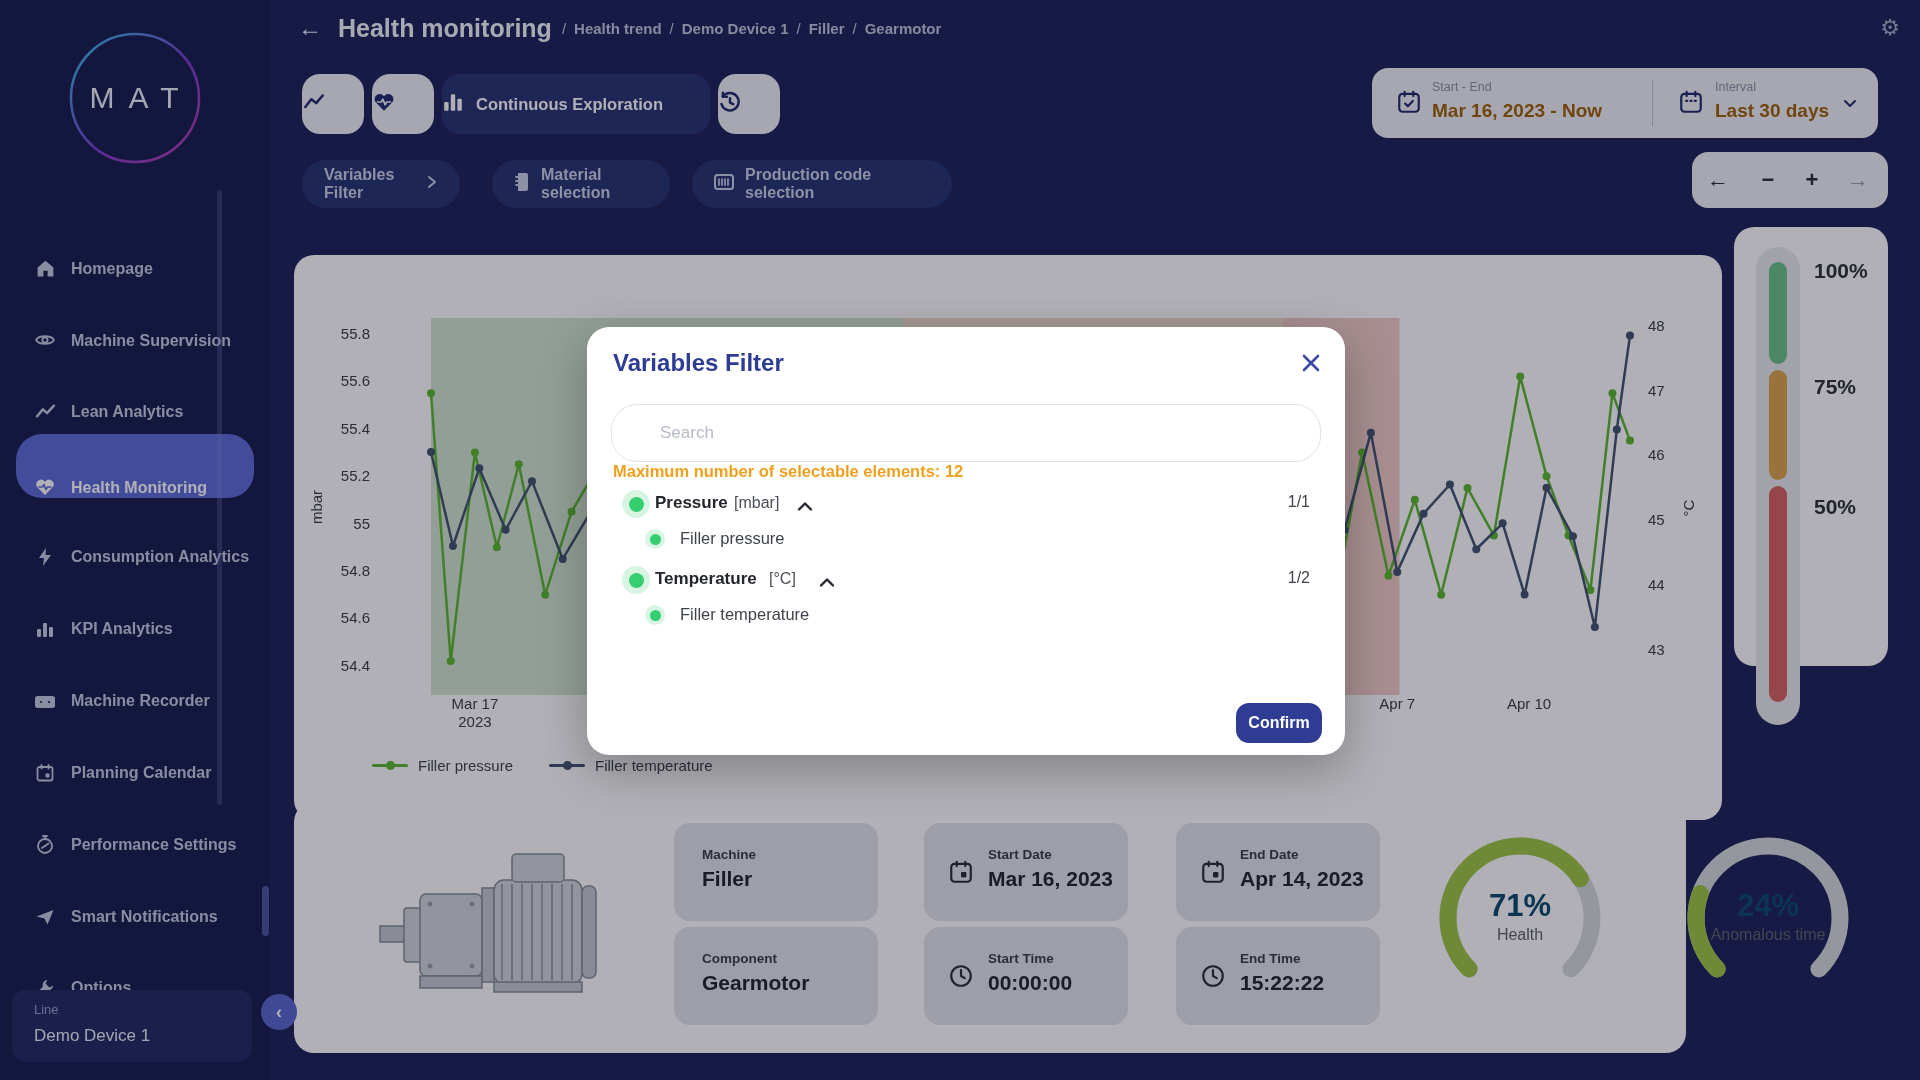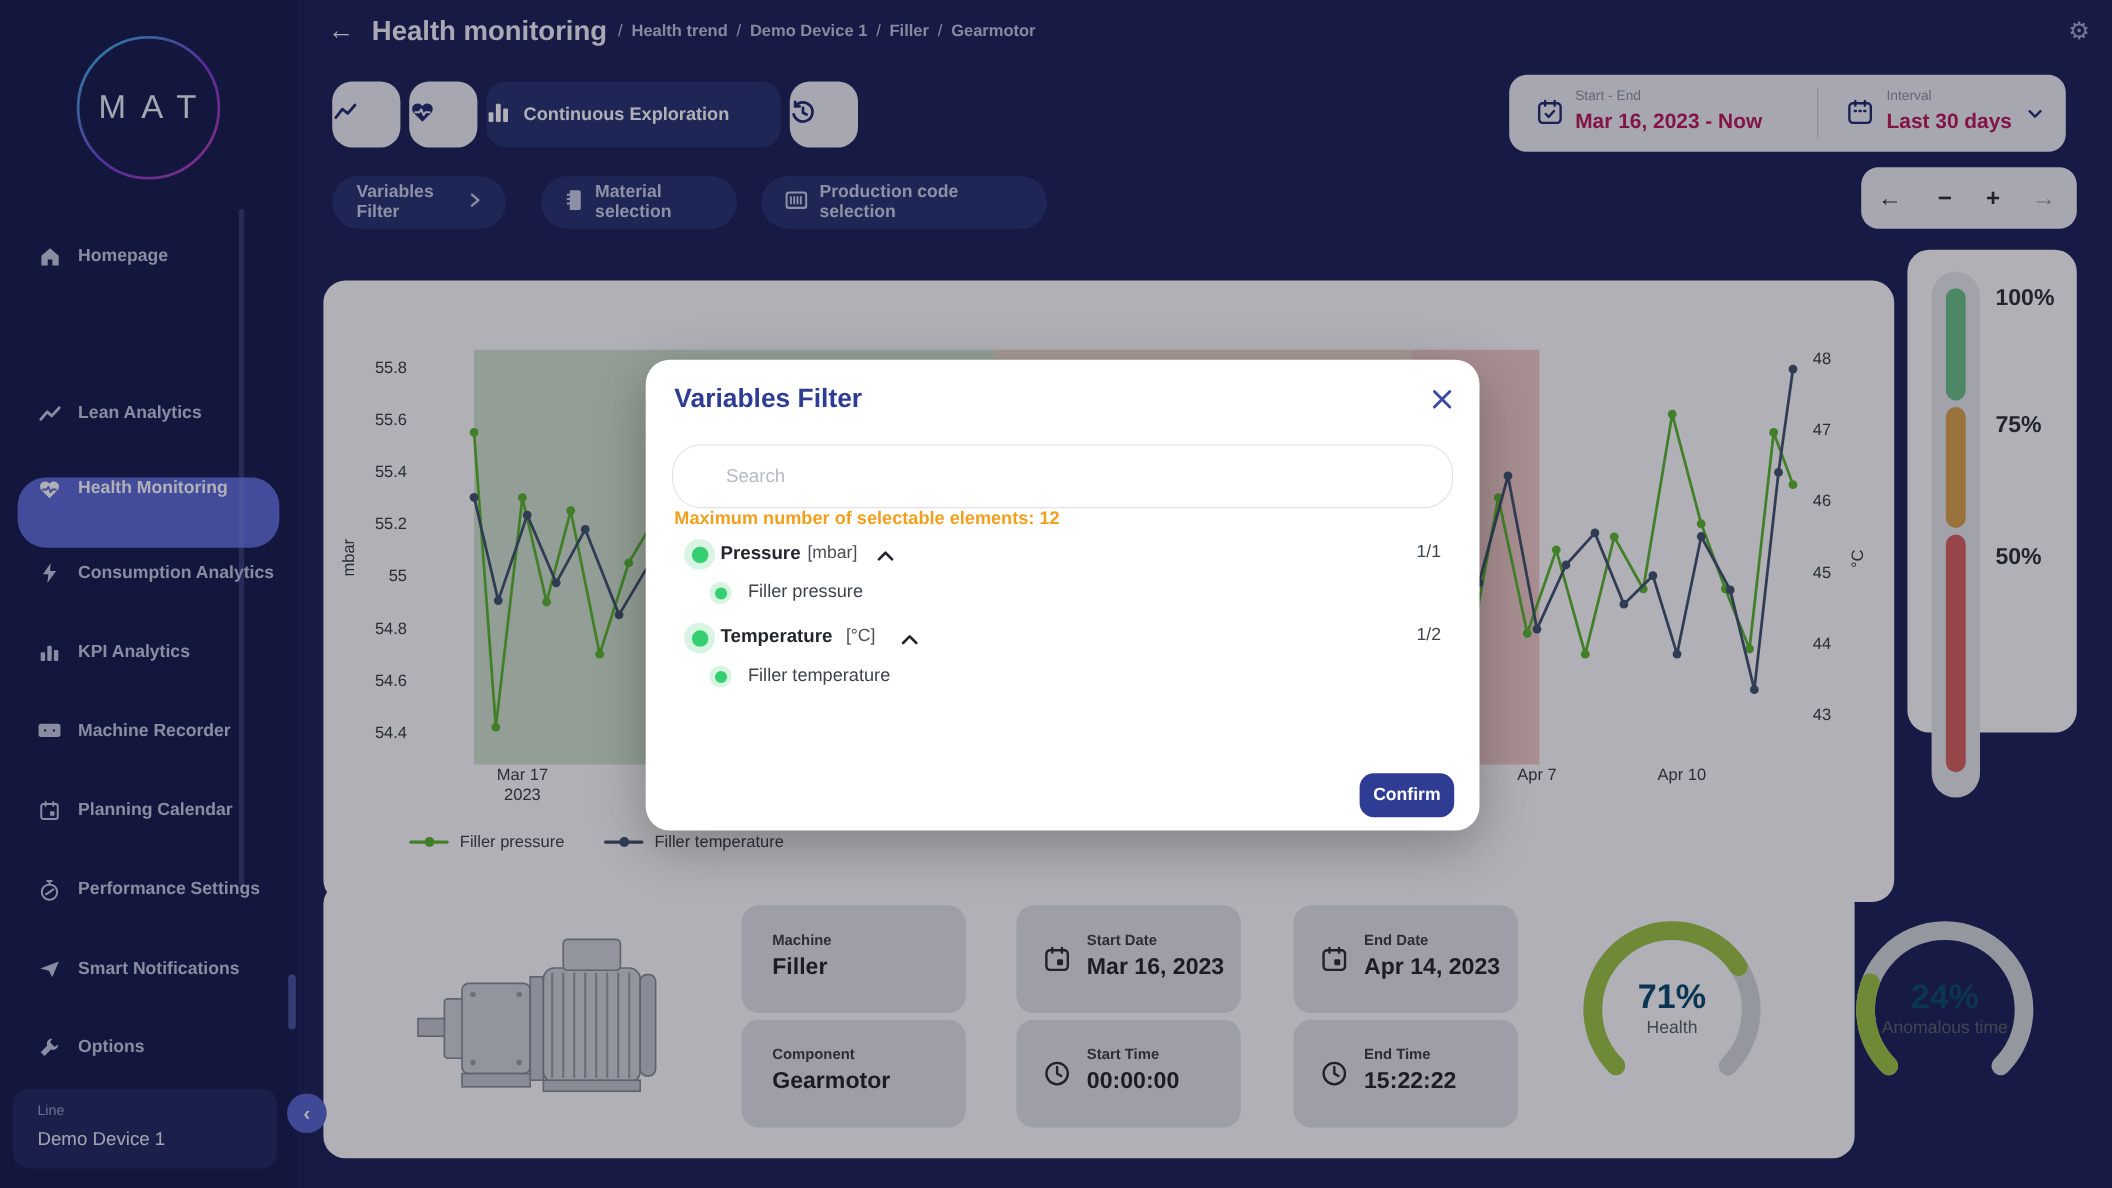--- a/index.html
+++ b/index.html
@@ -4,21 +4,21 @@
 <style>
   html,body{margin:0;padding:0;background:#14173b;}
   #app{position:relative;width:1920px;height:1080px;overflow:hidden;
        background:#1d2258;font-family:"Liberation Sans",sans-serif;}
 
   
   #sidebar{position:absolute;left:0;top:0;width:270px;height:1080px;background:#181c4d;}
   #logo{position:absolute;left:65px;top:28px;width:140px;height:140px;}
   #logo .mat{position:absolute;left:0;top:0;width:140px;height:140px;display:flex;align-items:center;justify-content:center;
      color:#eef0fa;font-size:30px;letter-spacing:14px;padding-left:12px;box-sizing:border-box;font-weight:400;}
-  .nav-item{position:absolute;left:16px;width:238px;height:56px;display:flex;align-items:flex-start;gap:15px;
+  .nav-item{position:absolute;left:16px;width:238px;height:56px;display:flex;align-items:flex-end;gap:15px;
      padding-left:18px;box-sizing:border-box;color:#c7cce0;font-size:16px;font-weight:700;line-height:1.25;cursor:pointer;}
   .nav-item.active{background:#5f6cd8;border-radius:26px;color:#ffffff;height:64px;}
   .nav-item .nicon{width:22px;flex:0 0 22px;display:flex;align-items:center;justify-content:center;}
   .nav-item svg{stroke:#c7cce0;fill:none;stroke-width:1.8;stroke-linecap:round;stroke-linejoin:round;}
   .nav-item.active svg{stroke:#ffffff;}
   .nav-item svg .fill{fill:#c7cce0;stroke:none;}
   .nav-item.active svg .fill{fill:#ffffff;}
   #side-scrollline{position:absolute;left:217px;top:190px;width:5px;height:615px;border-radius:3px;background:rgba(130,140,210,.28);}
   #side-thumb{position:absolute;left:262px;top:886px;width:7px;height:50px;border-radius:4px;background:#4a56a0;}
   #device-card{position:absolute;left:12px;top:990px;width:240px;height:72px;border-radius:14px;background:#242a63;cursor:pointer;}
@@ -46,21 +46,21 @@
   #tb-cont{left:442px;width:268px;background:#293471;gap:12px;}
   #tb-cont span{color:#ffffff;font-size:16.5px;font-weight:700;}
   #tb-cont svg .fill{fill:#ffffff;}
   #tb-history{left:718px;width:62px;}
 
   #date-widget{position:absolute;left:1372px;top:68px;width:506px;height:70px;border-radius:16px;background:#f1f2f6;}
   #date-widget .half{position:absolute;top:0;height:70px;cursor:pointer;}
   #dw-div{position:absolute;left:280px;top:12px;width:1px;height:46px;background:#c6c9d4;}
   .dw-icon{position:absolute;top:21px;}
   .dw-label{position:absolute;top:12px;font-size:12.5px;color:#8d93a6;}
-  .dw-value{position:absolute;top:32px;font-size:19px;color:#be185d;font-weight:600;}
+  .dw-value{position:absolute;top:32px;font-size:19px;color:#a16207;font-weight:600;}
   #date-widget svg{stroke:#222c6e;fill:none;stroke-width:2;stroke-linecap:round;stroke-linejoin:round;}
 
   
   .chip{position:absolute;top:160px;height:48px;border-radius:24px;background:#293471;display:flex;align-items:center;
         gap:11px;color:#ccd1e6;font-size:16px;font-weight:600;padding:0 22px;box-sizing:border-box;cursor:pointer;}
   .chip svg{stroke:#ccd1e6;fill:none;stroke-width:2;stroke-linecap:round;stroke-linejoin:round;}
   .chip svg .fill{fill:#ccd1e6;stroke:none;}
   #chip-vars{left:302px;width:158px;justify-content:space-between;}
   #chip-material{left:492px;width:178px;}
   #chip-production{left:692px;width:260px;}
@@ -156,20 +156,29 @@
       <span class="mat">MAT</span>
     </div>
 
     <div class="nav-item" style="top:223px">
       <span class="nicon">
           <svg width="21" height="21" viewBox="0 0 20 20">
             <path class="fill" d="M2.5 9 L10 2.5 L17.5 9 V17.5 H12 V12.2 H8 V17.5 H2.5 Z"></path>
           </svg>
         </span>
       <span>Homepage</span>
+    </div>
+    <div class="nav-item" style="top:295px">
+      <span class="nicon">
+          <svg width="22" height="22" viewBox="0 0 22 22">
+            <path d="M2 11 C5 6 17 6 20 11 C17 16 5 16 2 11 Z"></path>
+            <circle cx="11" cy="11" r="2.6"></circle>
+          </svg>
+        </span>
+      <span>Machine Supervision</span>
     </div>
     <div class="nav-item" style="top:366px">
       <span class="nicon">
           <svg width="21" height="21" viewBox="0 0 20 20">
             <polyline points="2,14.5 7.5,8 11.5,11.5 18,4.5" stroke-width="2.4"></polyline>
           </svg>
         </span>
       <span>Lean Analytics</span>
     </div>
     <div class="nav-item active" style="top:434px">

